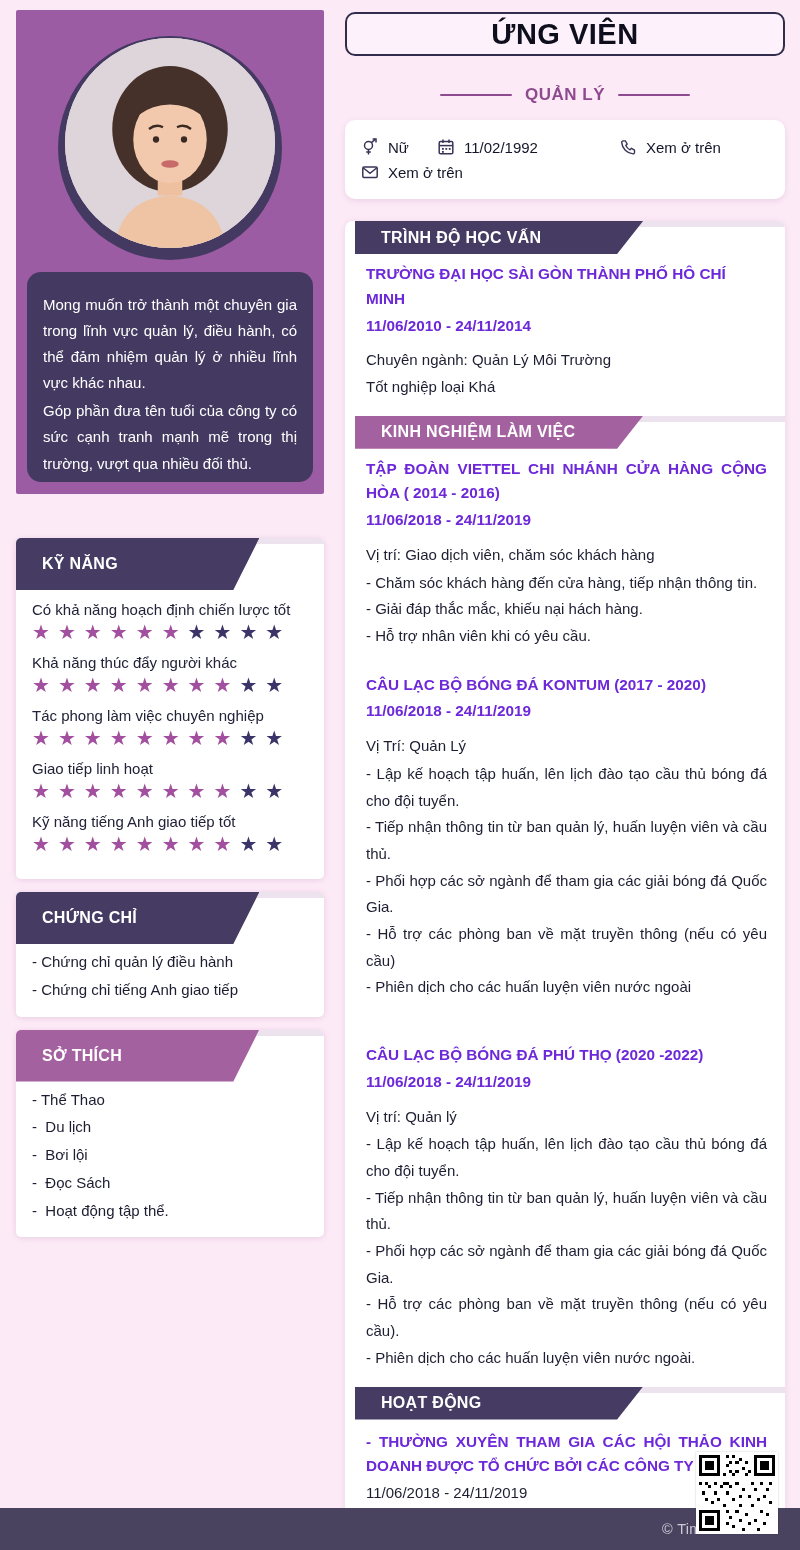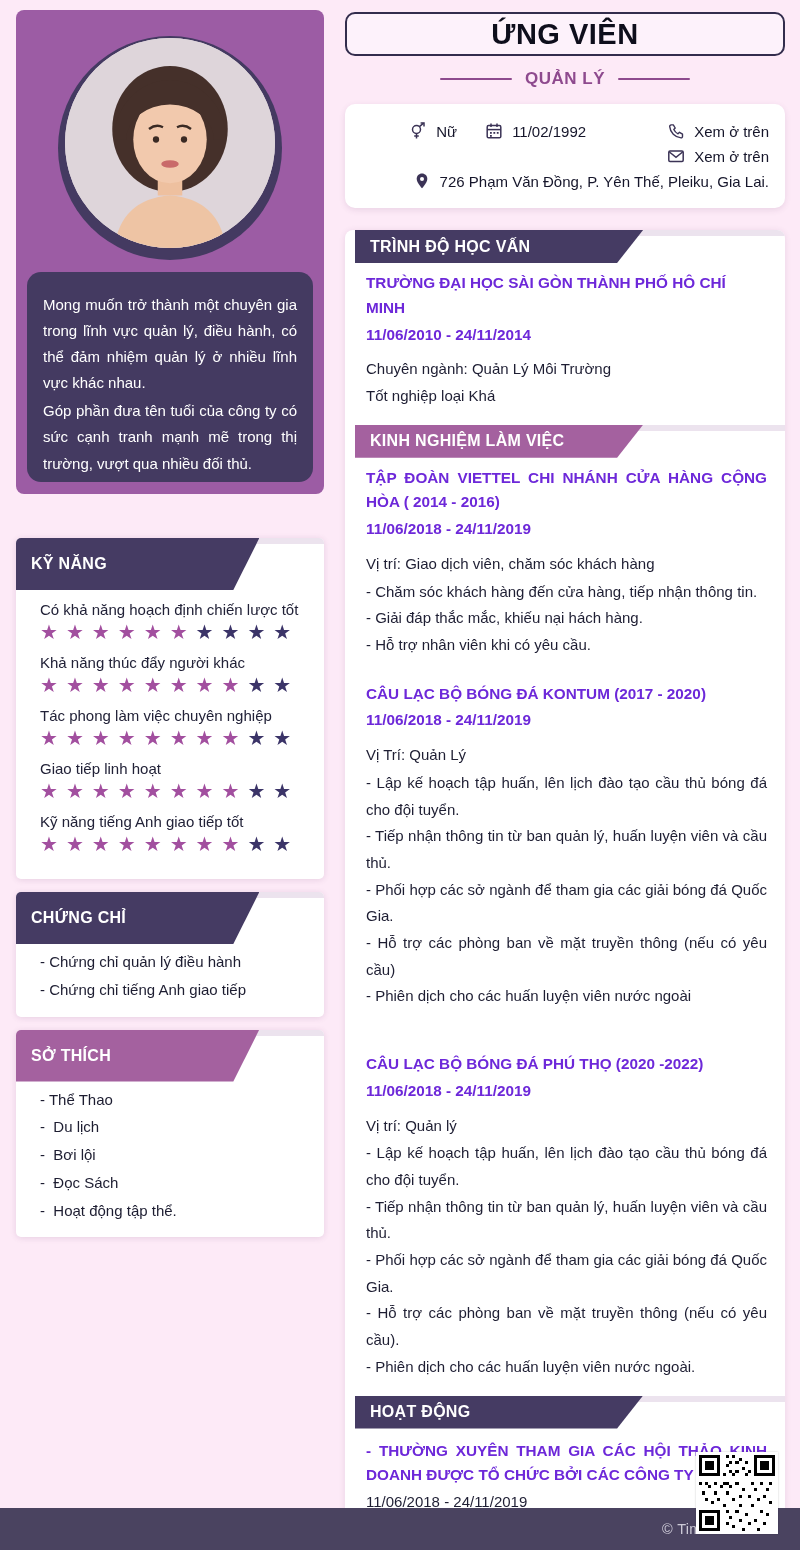--- a/index.html
+++ b/index.html
@@ -2,54 +2,54 @@
 <html><head>
 <meta charset="utf-8">
 <style>
   *{box-sizing:border-box;margin:0;padding:0;}
   html,body{margin:0;padding:0;}
   body{width:800px;background:#fdecf8;font-family:"Liberation Sans","DejaVu Sans",sans-serif;}
   .page{position:relative;width:800px;height:1550px;background:#fdeaf7;overflow:hidden;}
 
   
   .left-col{position:absolute;left:16px;top:10px;width:308px;}
-  .profile-card{position:relative;height:484px;background:#9c5ca4;border-radius:8px;overflow:hidden;}
+  .profile-card{position:relative;height:484px;background:#9c5ca4;border-radius:2px;overflow:hidden;}
   .photo-wrap{position:relative;width:224px;height:224px;margin:26px auto 0;}
   .photo-ring{position:absolute;inset:0;border-radius:50%;background:#443a61;}
   .photo{position:absolute;left:7px;top:2px;width:210px;height:210px;border-radius:50%;overflow:hidden;background:#e3dadf;}
   .photo svg{width:100%;height:100%;display:block;}
   .objective{position:absolute;left:11px;right:11px;top:262px;bottom:12px;background:#443a61;border-radius:14px;padding:20px 16px;color:#fff;font-size:15px;line-height:1.74;text-align:justify;overflow:hidden;}
   .objective p + p{margin-top:2px;}
 
   .card{background:#fff;border-radius:5px;box-shadow:0 1px 6px rgba(90,40,100,.14);margin-top:13px;padding-bottom:13px;overflow:hidden;}
   .card.skills{margin-top:44px;}
 
   .ribbon{position:relative;height:52px;--bw:79%;}
   .ribbon::after{content:"";position:absolute;top:0;height:6px;left:calc(var(--bw) - 12px);right:0;background:#ece3ee;}
-  .band{position:relative;z-index:1;height:100%;width:var(--bw);clip-path:polygon(0 0,100% 0,calc(100% - 26px) 100%,0 100%);display:flex;align-items:center;padding-left:15px;color:#fff;font-weight:bold;font-size:16px;letter-spacing:.3px;}
+  .band{position:relative;z-index:1;height:100%;width:var(--bw);clip-path:polygon(0 0,100% 0,calc(100% - 26px) 100%,0 100%);display:flex;align-items:center;padding-left:26px;color:#fff;font-weight:bold;font-size:16px;letter-spacing:.3px;}
   .band.dark{background:#453b63;}
   .band.mauve{background:#a4619f;}
 
-  .card-body{padding:4px 24px 0;}
+  .card-body{padding:4px 16px 0;}
   .skill{margin-bottom:7px;}
   .skill-label{font-size:15px;color:#222238;margin:7px 0 0;}
   .stars{font-size:20px;letter-spacing:8px;line-height:1.45;white-space:nowrap;}
   .sf{color:#a24f9f;}
   .se{color:#3b3468;}
   .li{font-size:15px;line-height:1.85;color:#1d1d31;white-space:pre-wrap;}
 
   
   .right-col{position:absolute;left:345px;top:12px;width:440px;}
   .name-box{height:44px;border:2px solid #332d4d;border-radius:10px;background:#fdf2fb;display:flex;align-items:center;justify-content:center;font-size:29px;font-weight:bold;color:#0e0e1c;letter-spacing:.5px;}
-  .position-row{display:flex;align-items:center;justify-content:center;gap:13px;margin-top:13px;}
+  .position-row{display:flex;align-items:center;justify-content:center;gap:13px;margin-top:29px;}
   .pos-line{width:72px;height:2px;background:#8e4a8e;border-radius:2px;}
   .position{font-size:17px;font-weight:bold;color:#8e4a8e;letter-spacing:.5px;}
 
   .contact-card{margin-top:15px;background:#fff;border-radius:10px;box-shadow:0 2px 6px rgba(90,40,100,.12);padding:11px 16px;}
-  .c-row{display:flex;align-items:center;margin:7px 0;justify-content:flex-end;}
+  .c-row{display:flex;align-items:center;margin:7px 0;}
   .cell{display:flex;align-items:center;gap:9px;font-size:15px;color:#15152a;}
   .cell svg{flex:0 0 auto;display:block;}
   .cell-gender{width:76px;}
   .cell-dob{width:182px;}
 
   .main-card{margin-top:22px;background:#fff;border-radius:8px;box-shadow:0 1px 6px rgba(90,40,100,.12);padding-bottom:26px;overflow:hidden;min-height:1238px;}
   .main-ribbon{--bw:67%;height:33px;margin-left:10px;}
   .mt{margin-top:15px;}
   .sec-body{padding:8px 18px 0 21px;}
   .tl{font-weight:bold;font-size:15.3px;line-height:1.62;color:#6d28d9;}
@@ -196,29 +196,20 @@
       </div>
       <div class="c-row">
         <span class="cell">
           <svg width="18" height="18" viewBox="0 0 18 18">
             <rect x="1.8" y="4" width="14.4" height="10.4" rx="1.2" fill="none" stroke="#3b3356" stroke-width="1.5"></rect>
             <path d="M2.4 5 L9 10.3 L15.6 5" fill="none" stroke="#3b3356" stroke-width="1.5"></path>
           </svg>
           <span>Xem ở trên</span>
         </span>
       </div>
-      <div class="c-row">
-        <span class="cell">
-          <svg width="18" height="18" viewBox="0 0 18 18">
-            <path d="M9 1.6 C5.9 1.6 3.7 3.9 3.7 6.9 C3.7 10.7 9 16.2 9 16.2 S14.3 10.7 14.3 6.9 C14.3 3.9 12.1 1.6 9 1.6 Z" fill="#3b3356"></path>
-            <circle cx="9" cy="6.9" r="2" fill="#ffffff"></circle>
-          </svg>
-          <span>726 Phạm Văn Đồng, P. Yên Thế, Pleiku, Gia Lai.</span>
-        </span>
-      </div>
     </div>
 
     <div class="main-card">
 
       <div class="ribbon main-ribbon">
         <div class="band dark">TRÌNH ĐỘ HỌC VẤN</div>
       </div>
       <div class="sec-body">
         <div class="tl">TRƯỜNG ĐẠI HỌC SÀI GÒN THÀNH PHỐ HÔ CHÍ MINH</div>
         <div class="tl period">11/06/2010 - 24/11/2014</div>

